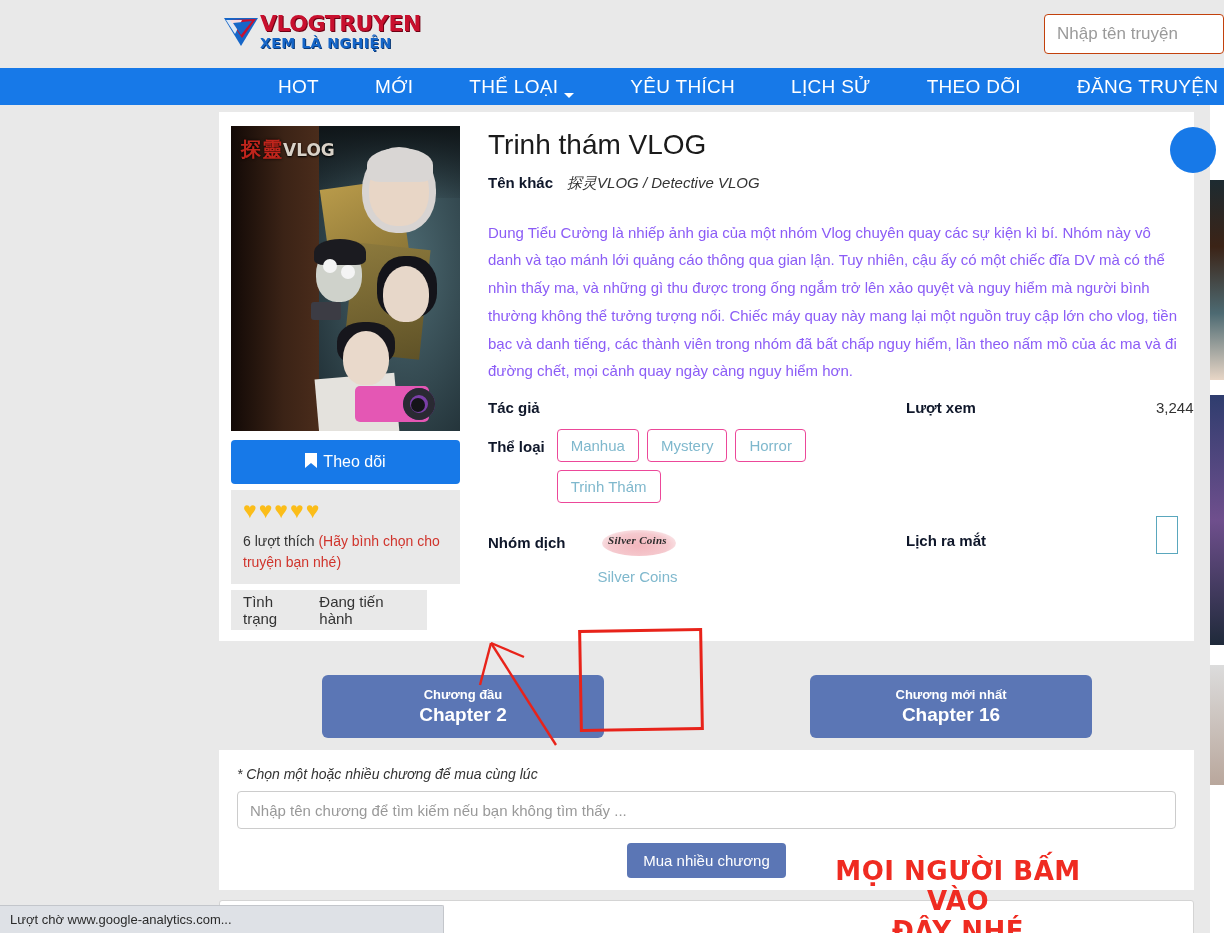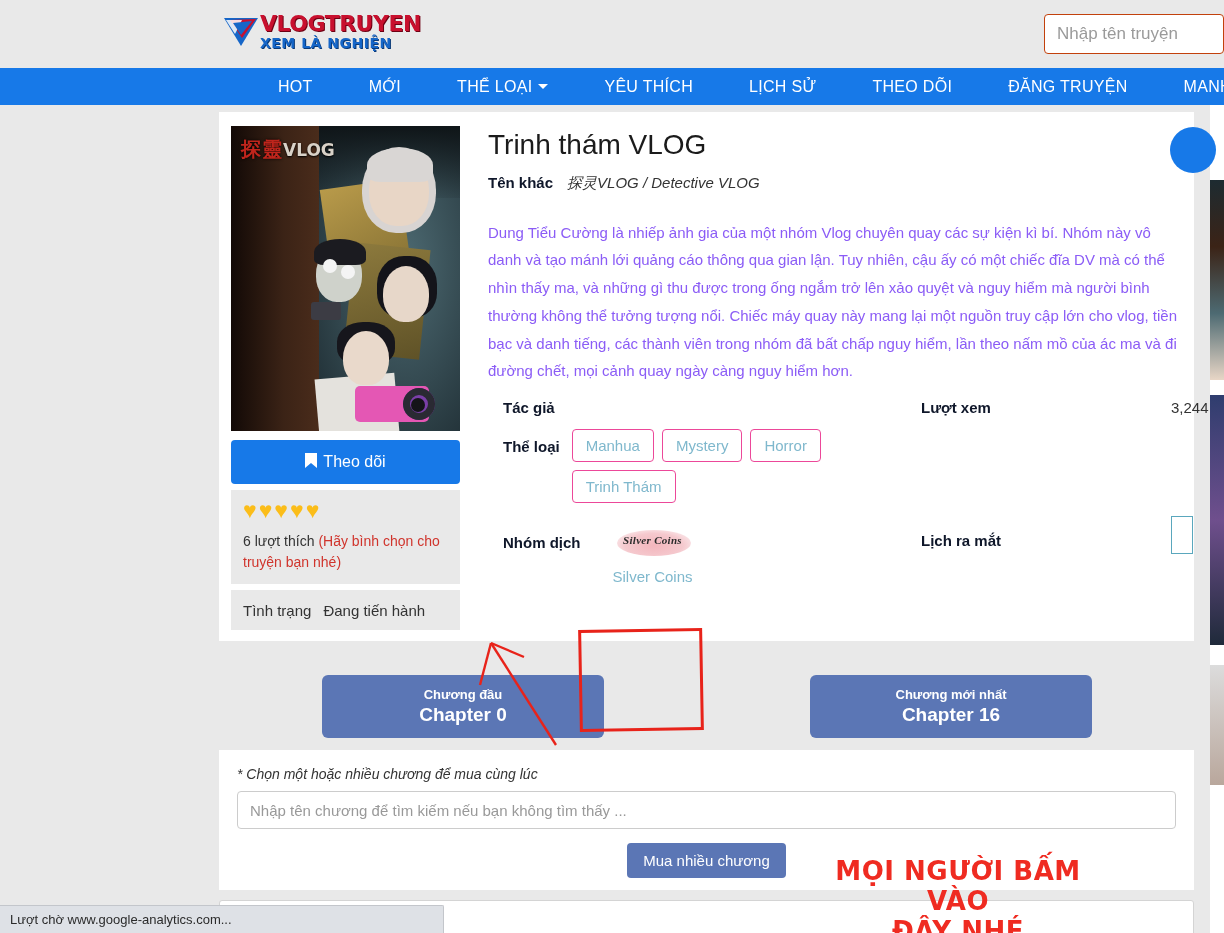--- a/index.html
+++ b/index.html
@@ -56,27 +56,27 @@
     width: 1224px; height: 37px;
     background: #1779e8;
     display: flex; align-items: center;
   }
   .nav-inner {
     position: absolute; left: 250px; top: 0;
     height: 37px; display: flex; align-items: center;
   }
   .nav-item {
     color: #ffffff;
-    font-size: 16px;
+    font-size: 19px;
     letter-spacing: 0.3px;
     text-decoration: none;
     padding: 0 28px;
     white-space: nowrap;
     cursor: pointer;
-    display: flex; align-items: center; gap: 6px;
+    display: flex; align-items: flex-end; gap: 6px;
   }
   .caret {
     width: 0; height: 0;
     border-left: 5px solid transparent;
     border-right: 5px solid transparent;
     border-top: 5px solid #fff;
     display: inline-block;
   }
 
   
@@ -170,42 +170,42 @@
     width: 229px;
     background: #e9e9e9;
     padding: 9px 12px 11px 12px;
   }
   .hearts { color: #fbbd19; font-size: 23px; letter-spacing: 2px; line-height: 1; cursor: pointer; }
   .likeline { margin-top: 9px; font-size: 14px; color: #333; line-height: 1.5; }
   .likenote { color: #d0342c; }
 
   .statusbox {
     margin-top: 6px;
-    width: 229px; height: 40px;
+    width: 196px; height: 40px;
     background: #e9e9e9;
     display: flex; align-items: center; gap: 12px;
     padding: 16px 12px;
     font-size: 15px; color: #333;
   }
 
   
   .rightcol { flex: 1; padding-left: 26px; padding-top: 2px; }
   .title {
     font-size: 28px; color: #1b1b1b; font-weight: normal;
     margin: 0 0 12px 0; line-height: 1.2;
   }
   .altrow { display: flex; align-items: baseline; gap: 14px; margin-bottom: 26px; }
   .lbl { color: #0f172a; font-weight: bold; font-size: 15px; white-space: nowrap; }
   .altval { color: #333; font-size: 15px; font-style: italic; }
   .desc {
     color: #8b5cf6; font-size: 15px; line-height: 1.85;
     margin-bottom: 14px; max-width: 700px;
   }
   .metarow { display: flex; align-items: flex-start; margin-bottom: 13px; }
-  .meta-left { width: 418px; display: flex; align-items: flex-start; gap: 12px; margin-left: 15px; }
+  .meta-left { width: 418px; display: flex; align-items: flex-start; gap: 12px; }
   .meta-right { flex: 1; display: flex; align-items: flex-start; }
   .meta-right .lbl { width: 250px; }
   .meta-val { color: #333; font-size: 15px; }
 
   .chips { display: flex; gap: 8px; flex-wrap: wrap; }
   .chip {
     border: 1px solid #ec4899;
     color: #7fb8cd;
     border-radius: 4px;
     padding: 7px 13px;
@@ -522,21 +522,21 @@
         </div>
       </div>
     </div>
   </div>
 
   <div class="anno-box"></div>
 
   <div class="chapter-row">
     <button class="chapbtn first">
       <span class="small">Chương đầu</span>
-      <span class="big">Chapter 0</span>
+      <span class="big">Chapter 2</span>
     </button>
     <button class="chapbtn latest">
       <span class="small">Chương mới nhất</span>
       <span class="big">Chapter 16</span>
     </button>
   </div>
 
   <div class="buycard">
     <div class="buy-note">* Chọn một hoặc nhiều chương để mua cùng lúc</div>
     <input class="buy-input" type="text" placeholder="Nhập tên chương để tìm kiếm nếu bạn không tìm thấy ..." style="">

